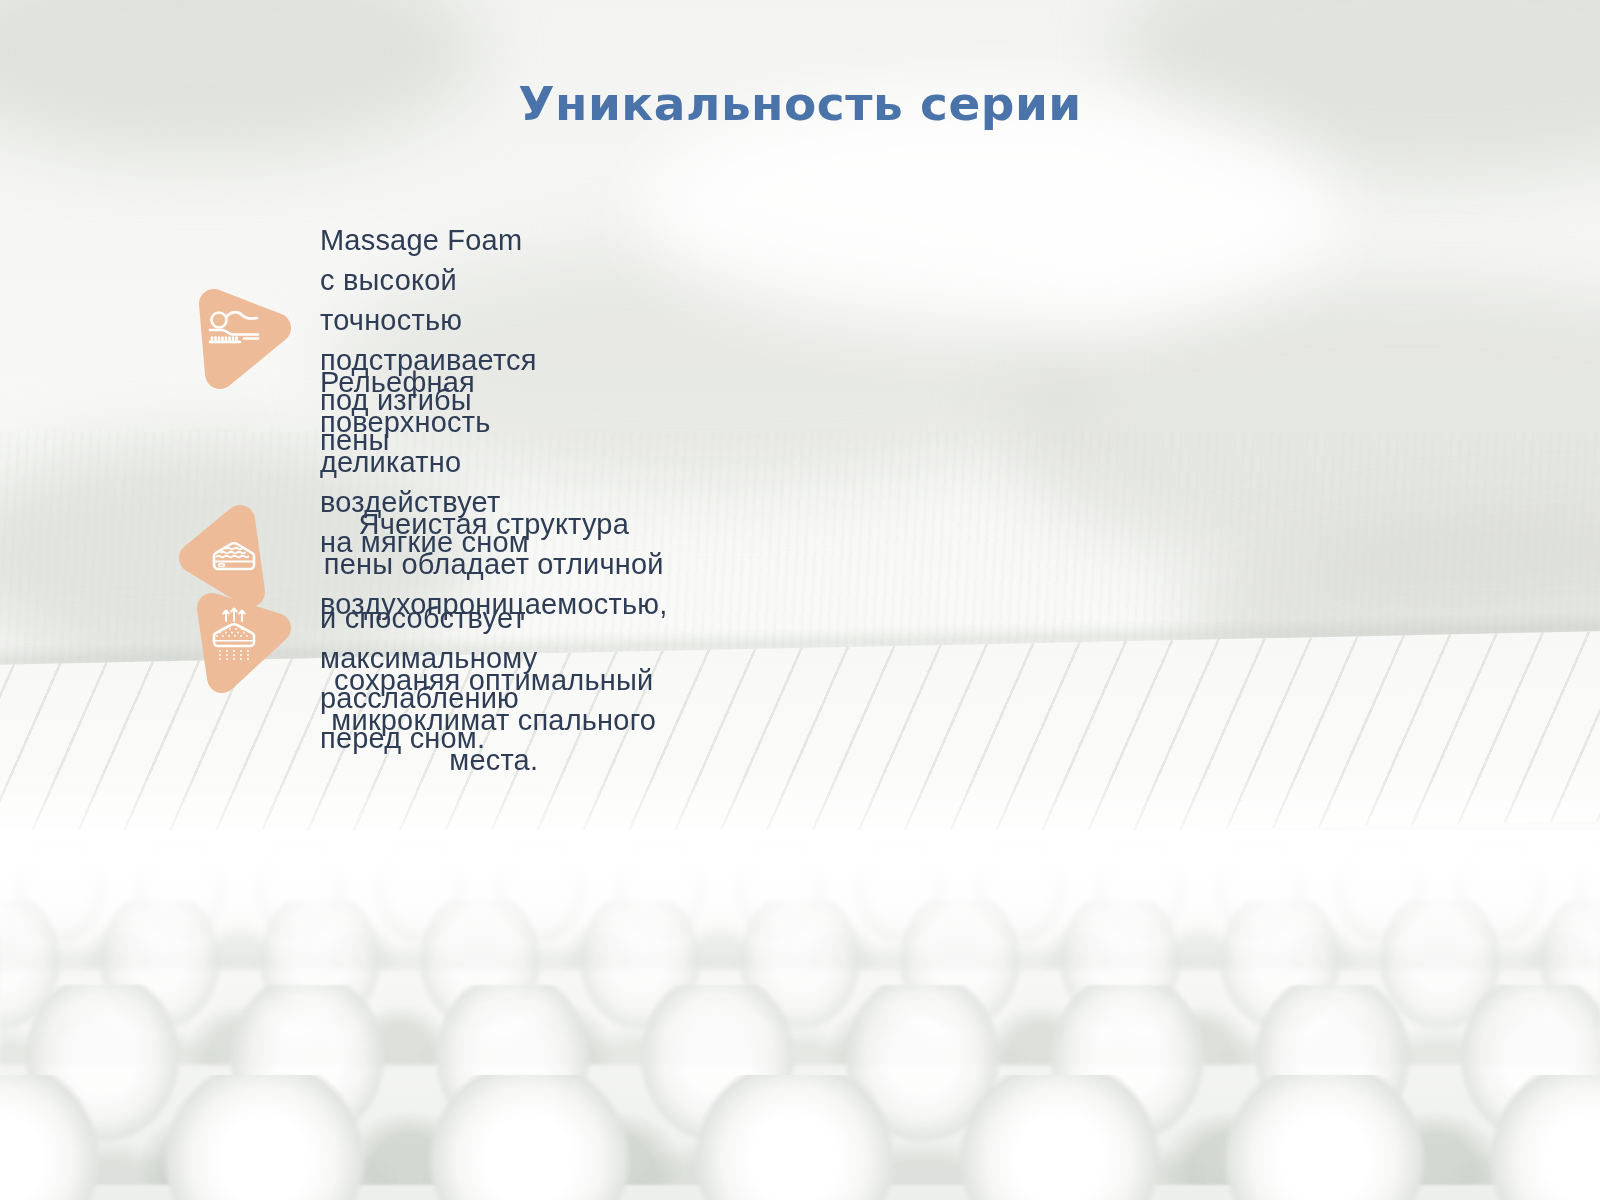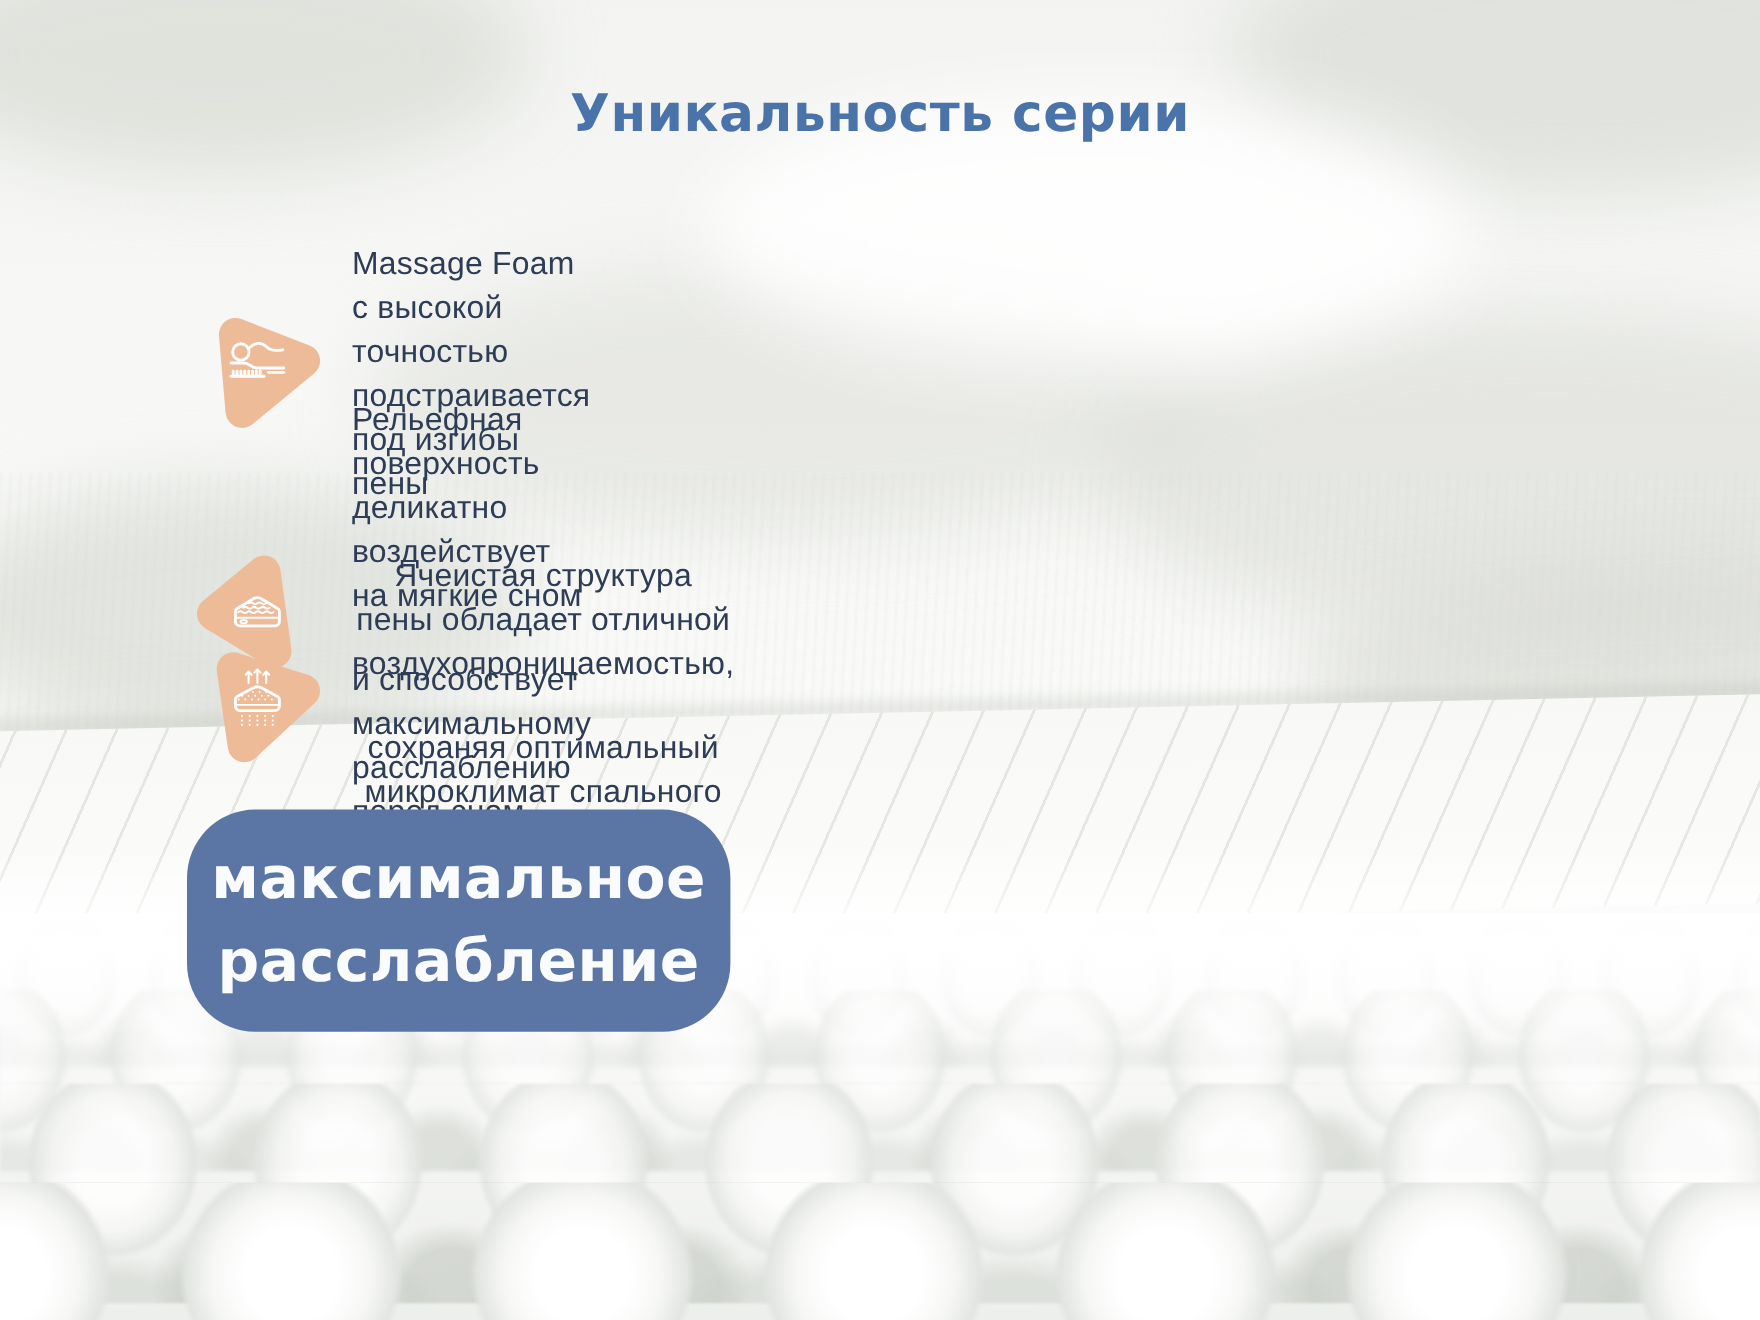--- a/index.html
+++ b/index.html
@@ -182,18 +182,14 @@
         </svg>
       </div>
       <div class="ftext">
         <div class="fline">Ячеистая структура пены обладает отличной воздухопроницаемостью,</div>
         <div class="fline">сохраняя оптимальный микроклимат спального места.</div>
       </div>
     </div>
 
   </div>
 
-  <div class="badge">
-    <div class="badge-line">максимальное</div>
-    <div class="badge-line">расслабление</div>
-  </div>
 
 </div>
 
 </body></html>

